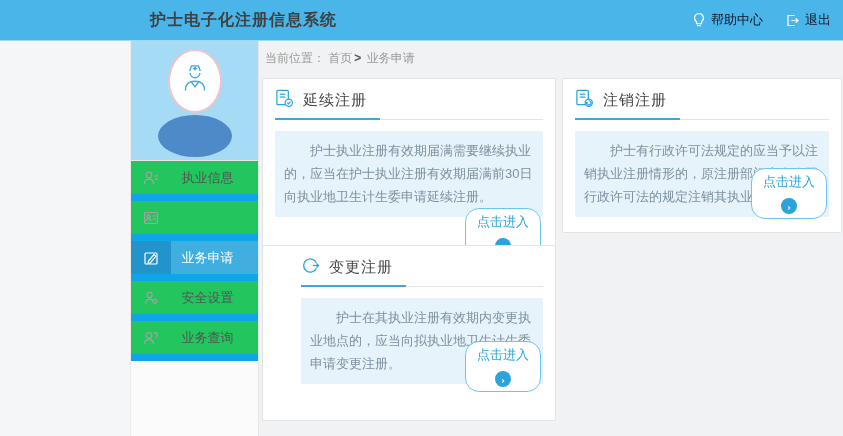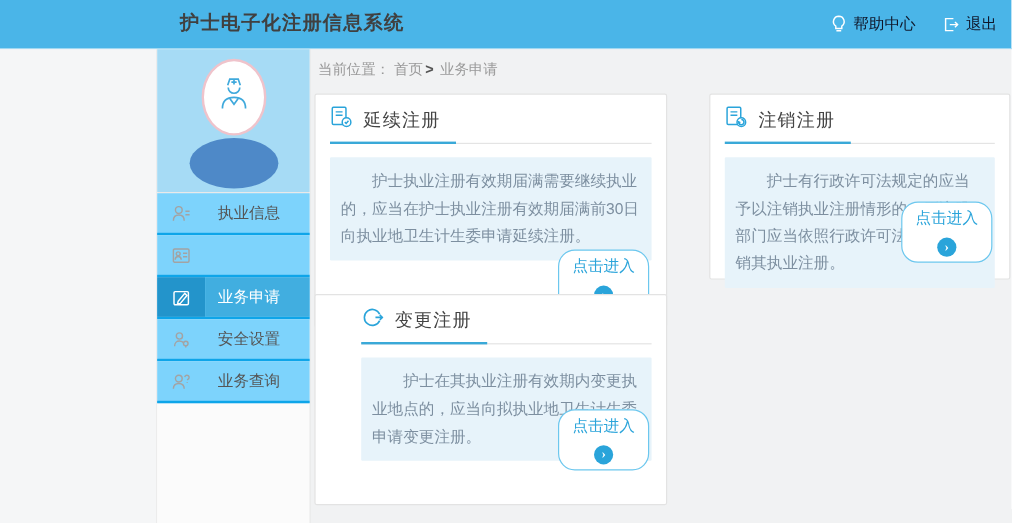--- a/index.html
+++ b/index.html
@@ -15,36 +15,36 @@
 
   
   .left-strip{position:absolute;top:41px;left:0;width:130px;bottom:0;background:#f5f6f7;border-right:1px solid #ececec;}
 
   
   .sidebar{position:absolute;top:41px;left:131px;width:127px;bottom:0;background:#fbfbfb;border-right:1px solid #e5e5e5;}
   .profile{height:119px;background:#a6dbf5;position:relative;}
   .avatar{position:absolute;left:50%;transform:translateX(-50%);top:8px;width:50px;height:60px;background:#fff;border:2px solid #efc3cb;border-radius:50%;display:flex;align-items:center;justify-content:center;}
   .name-blob{position:absolute;left:50%;transform:translateX(-50%);top:74px;width:74px;height:42px;background:#4e89c8;border-radius:50%;}
   .menu{border-top:1px solid #e9e9e9;}
-  .menu-item{display:flex;height:33px;border-bottom:2px solid #0ea5e9;cursor:pointer;background:#7dd3fc;}
+  .menu-item{display:flex;height:33px;border-bottom:7px solid #0ea5e9;cursor:pointer;background:#22c55e;}
   .menu-icon{width:40px;display:flex;align-items:center;justify-content:center;}
   .menu-label{flex:1;display:flex;align-items:center;justify-content:center;font-size:13px;color:#555;padding-right:14px;}
   .menu-item.active .menu-icon{background:#2394cb;}
   .menu-item.active .menu-label{background:#41aee0;color:#fff;}
   .menu-item.active svg *{stroke:#fff;}
 
   
   .main{position:absolute;top:41px;left:259px;right:0;bottom:0;background:#f1f2f3;}
   .breadcrumb{position:absolute;top:9px;left:6px;font-size:12px;color:#999;}
   .breadcrumb .sep{color:#555;font-weight:bold;margin:0 2px;}
   .breadcrumb .home{color:#999;cursor:pointer;}
 
   .card{position:absolute;background:#fff;border:1px solid #e3e3e3;border-radius:2px;padding:10px 12px;box-sizing:border-box;}
   .card-renew{left:3px;top:37px;width:294px;height:195px;}
-  .card-cancel{left:303px;top:37px;right:1px;height:155px;margin-left:29px;}
+  .card-cancel{left:303px;top:37px;right:1px;height:155px;}
   .card-change{left:3px;top:204px;width:294px;height:176px;padding-left:38px;}
   .card-head{display:flex;align-items:center;gap:9px;height:22px;}
   .card-title{font-size:15px;color:#444;letter-spacing:1px;}
   .card-rule{position:relative;margin-top:6px;height:2px;border-bottom:1px solid #e4e4e4;}
   .card-rule::before{content:"";position:absolute;left:0;bottom:-1px;width:105px;height:2px;background:#3aa9d8;}
   .card-desc{margin-top:11px;background:#e7f3fa;color:#7d8fa0;font-size:13px;line-height:1.75;padding:9px 9px;text-indent:2em;border-radius:1px;}
   .enter-btn{position:absolute;right:14px;bottom:13px;display:flex;align-items:center;gap:7px;border:1px solid #6cc7ee;border-radius:14px;background:#fff;padding:4px 11px;color:#2aa4da;font-size:13px;cursor:pointer;font-family:Liberation Serif, serif;flex-direction:column;}
   .enter-btn .arrow-circle{width:16px;height:16px;border-radius:50%;background:#2aa4da;color:#fff;display:flex;align-items:center;justify-content:center;font-size:11px;font-weight:bold;line-height:1;}
   .card-change .enter-btn{bottom:28px;}
 </style>

